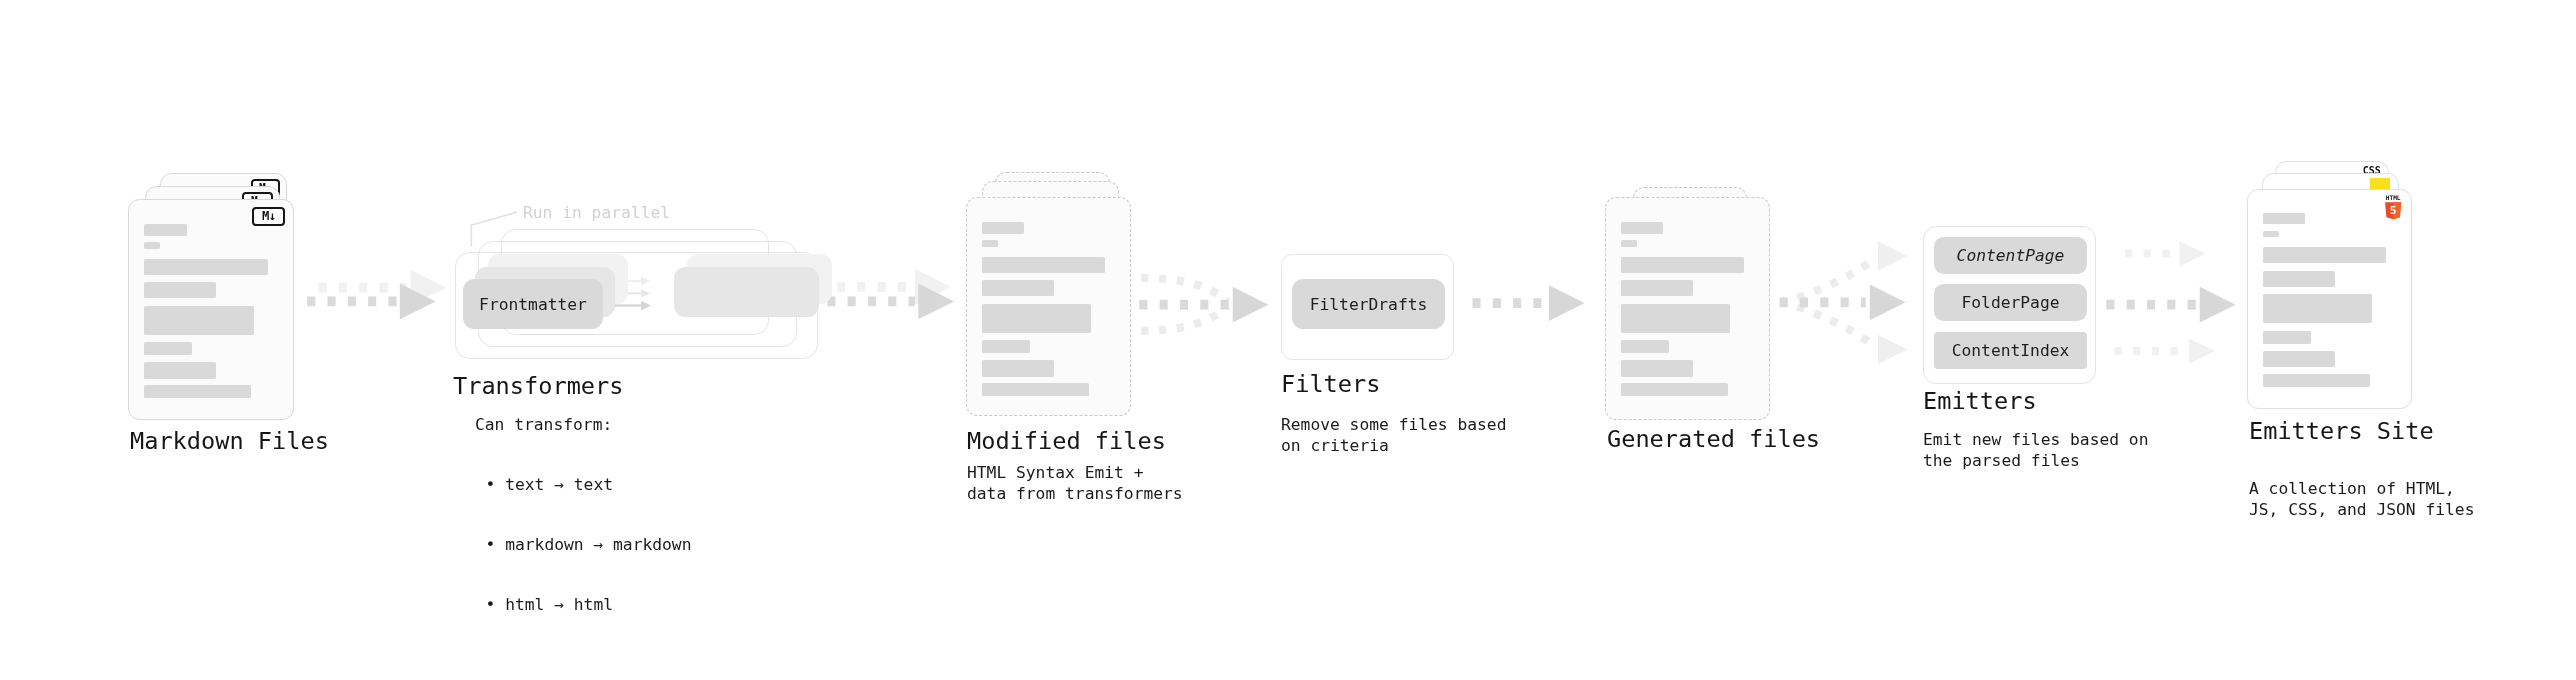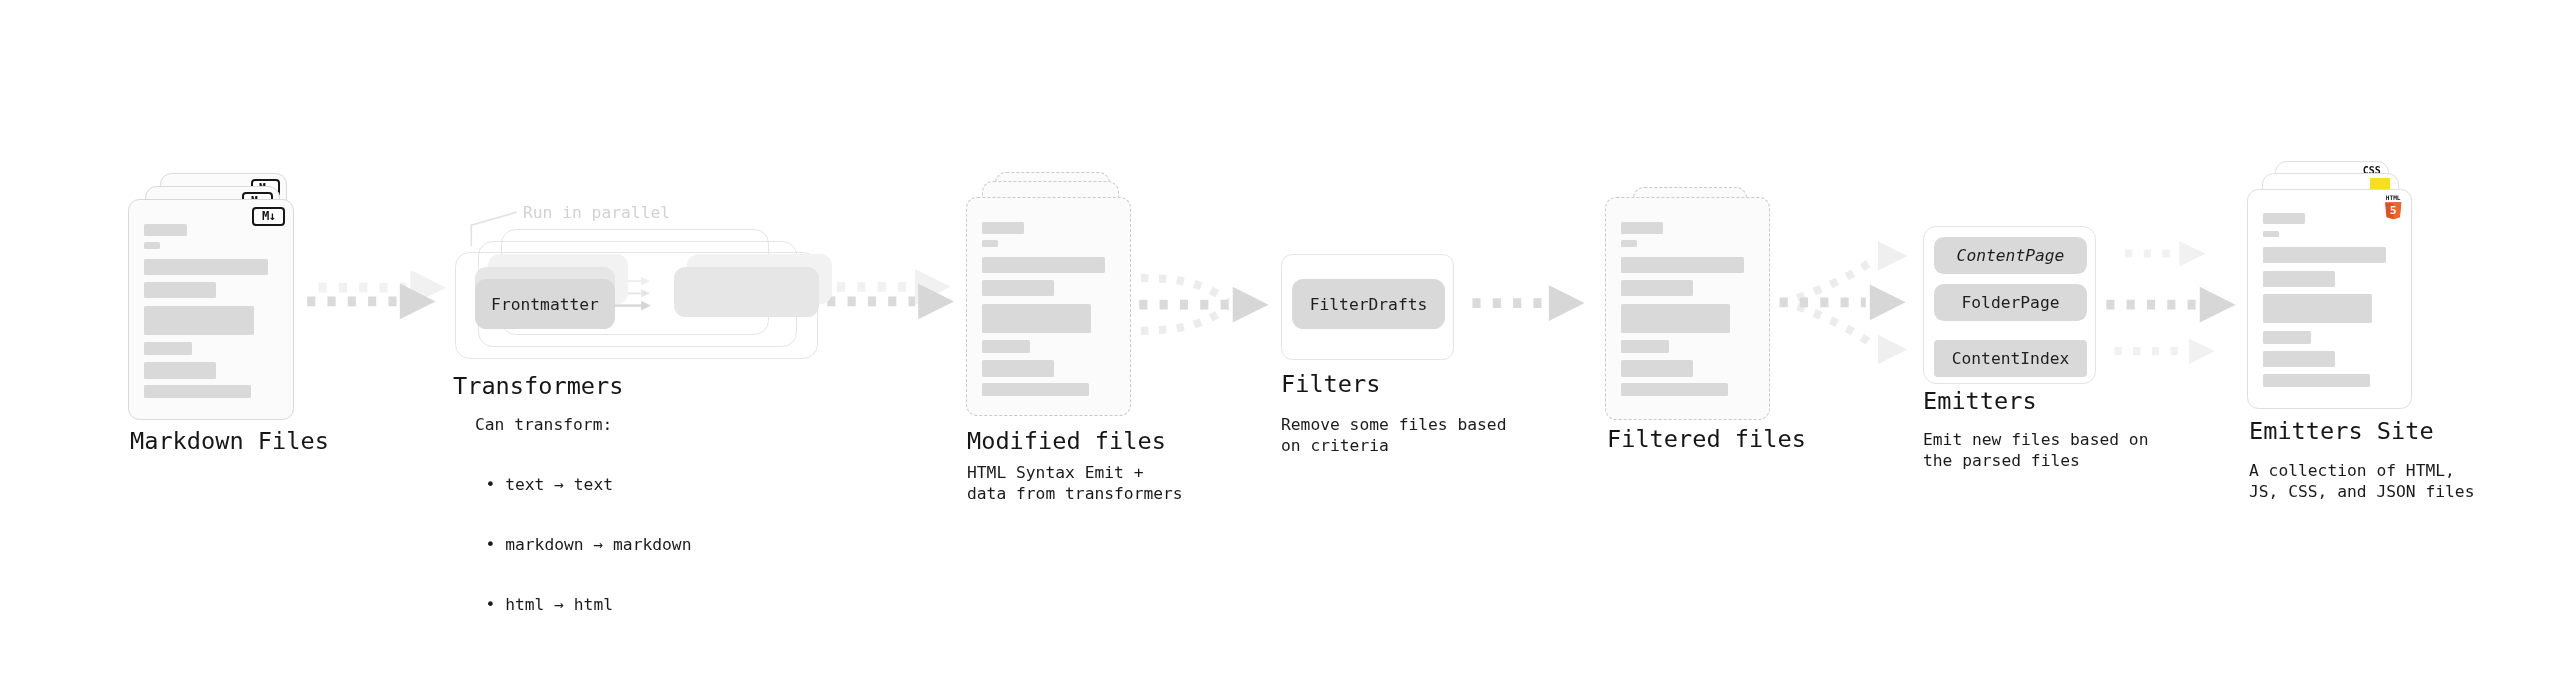--- a/index.html
+++ b/index.html
@@ -80,21 +80,21 @@
   <div class="note" style="left:523px;top:203px;">Run in parallel</div>
 
   <div class="frame" style="left:501px;top:229px;width:268px;height:106px;"></div>
   <div class="frame" style="left:478px;top:241px;width:319px;height:106px;"></div>
   <div class="frame" style="left:455px;top:252px;width:363px;height:107px;"></div>
 
   <div class="pill ghost2" style="left:488px;top:254px;width:140px;height:50px;z-index:2;"></div>
   <div class="pill ghost2" style="left:687px;top:254px;width:145px;height:50px;z-index:2;"></div>
   <div class="pill ghost1" style="left:475px;top:267px;width:140px;height:50px;z-index:3;"></div>
   <div class="pill ghost1" style="left:674px;top:267px;width:145px;height:50px;z-index:3;"></div>
-  <div class="pill" style="left:463px;top:279px;width:140px;height:50px;z-index:4;margin-left:12px;">Frontmatter</div>
+  <div class="pill" style="left:463px;top:279px;width:140px;height:50px;z-index:4;">Frontmatter</div>
 
   <div class="title" style="left:453px;top:373px;">Transformers</div>
   <div class="desc" style="left:475px;top:414px;">
     <div>Can transform:</div>
     <div class="indent">• text → text</div>
     <div class="indent">• markdown → markdown</div>
     <div class="indent">• html → html</div>
   </div>
 
   <div>
@@ -135,26 +135,26 @@
         <div class="bar b2"></div>
         <div class="bar b3"></div>
         <div class="bar b4"></div>
         <div class="bar b5"></div>
         <div class="bar b6"></div>
         <div class="bar b7"></div>
         <div class="bar b8"></div>
       </div>
     </div>
   </div>
-  <div class="title" style="left:1607px;top:426px;">Filtered files</div>
+  <div class="title" style="left:1607px;top:426px;">Generated files</div>
 
   <div class="frame solid" style="left:1923px;top:226px;width:173px;height:158px;border-radius:13px;"></div>
   <div class="pill" style="left:1934px;top:237px;width:153px;height:37px;border-radius:9.8px;font-style:italic;">ContentPage</div>
   <div class="pill" style="left:1934px;top:284px;width:153px;height:37px;border-radius:9.8px;">FolderPage</div>
-  <div class="pill" style="left:1934px;top:340px;width:153px;height:37px;border-radius:4px;">ContentIndex</div>
+  <div class="pill" style="left:1934px;top:332px;width:153px;height:37px;border-radius:4px;">ContentIndex</div>
   <div class="title" style="left:1923px;top:388px;">Emitters</div>
   <div class="desc tight" style="left:1923px;top:429px;">
     <div>Emit new files based on</div>
     <div>the parsed files</div>
   </div>
 
   <div>
     <div class="doc white" style="left:2275px;top:161px;width:114px;height:98px;z-index:1;">
       <span class="css-badge" style="right:7.3px;top:4.1px;">
         <span class="txt">CSS</span>
@@ -177,21 +177,21 @@
         <div class="bar b3"></div>
         <div class="bar b4"></div>
         <div class="bar b5"></div>
         <div class="bar b6"></div>
         <div class="bar b7"></div>
         <div class="bar b8"></div>
       </div>
     </div>
   </div>
   <div class="title" style="left:2249px;top:418px;">Emitters Site</div>
-  <div class="desc tight" style="left:2249px;top:460px;">
+  <div class="desc tight" style="left:2249px;top:478px;">
     <div>A collection of HTML,</div>
     <div>JS, CSS, and JSON files</div>
   </div>
 
   <svg class="arrows" width="2576" height="681" viewBox="0 0 3170 838">
 
     <path d="M636,261 L580,277 L580,303" fill="none" stroke="#e2e2e2" stroke-width="2"></path>
 
     <line x1="392" y1="354" x2="500" y2="354" stroke="#f1f1f1" stroke-width="12" stroke-dasharray="10 15"></line>
     <polygon points="505,332 549,354 505,376" fill="#f1f1f1"></polygon>

